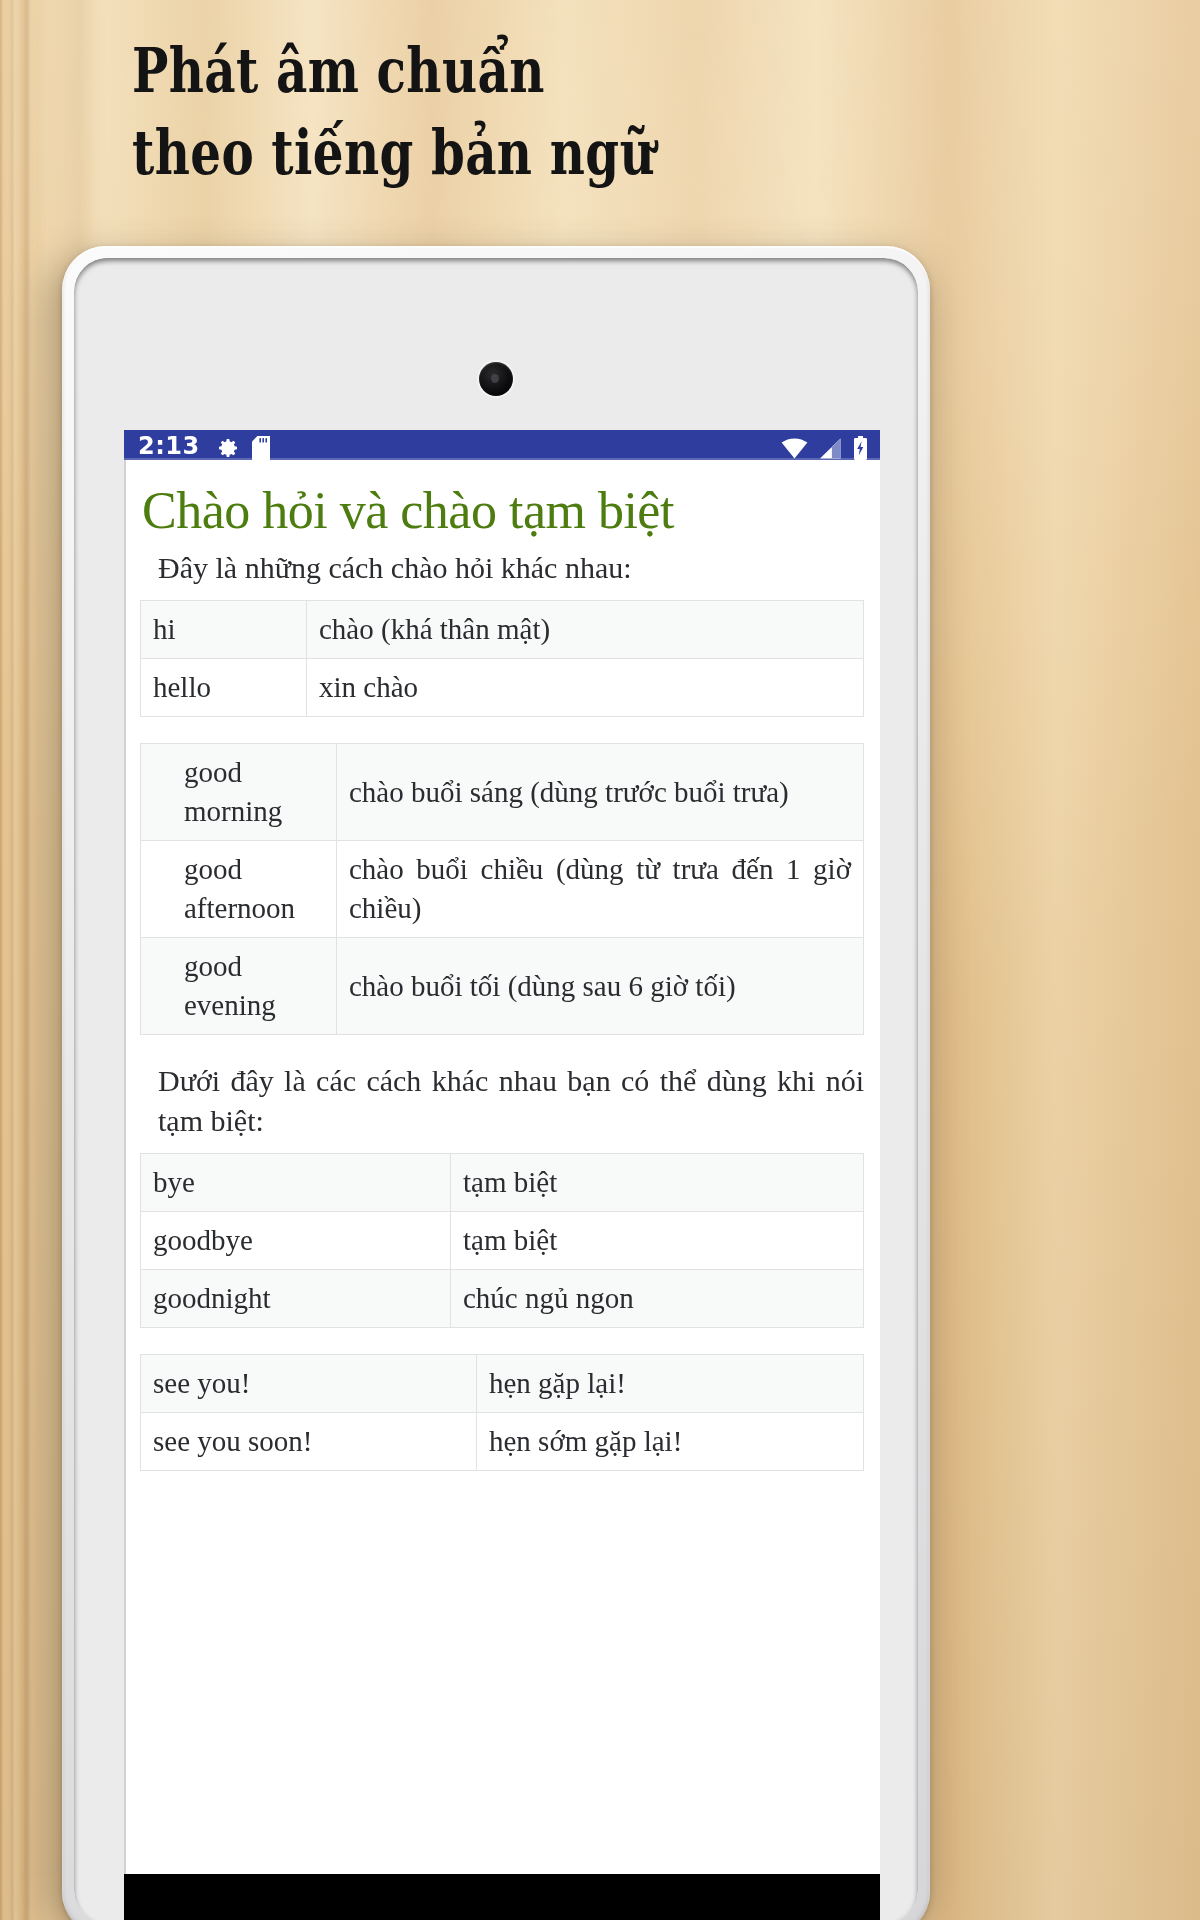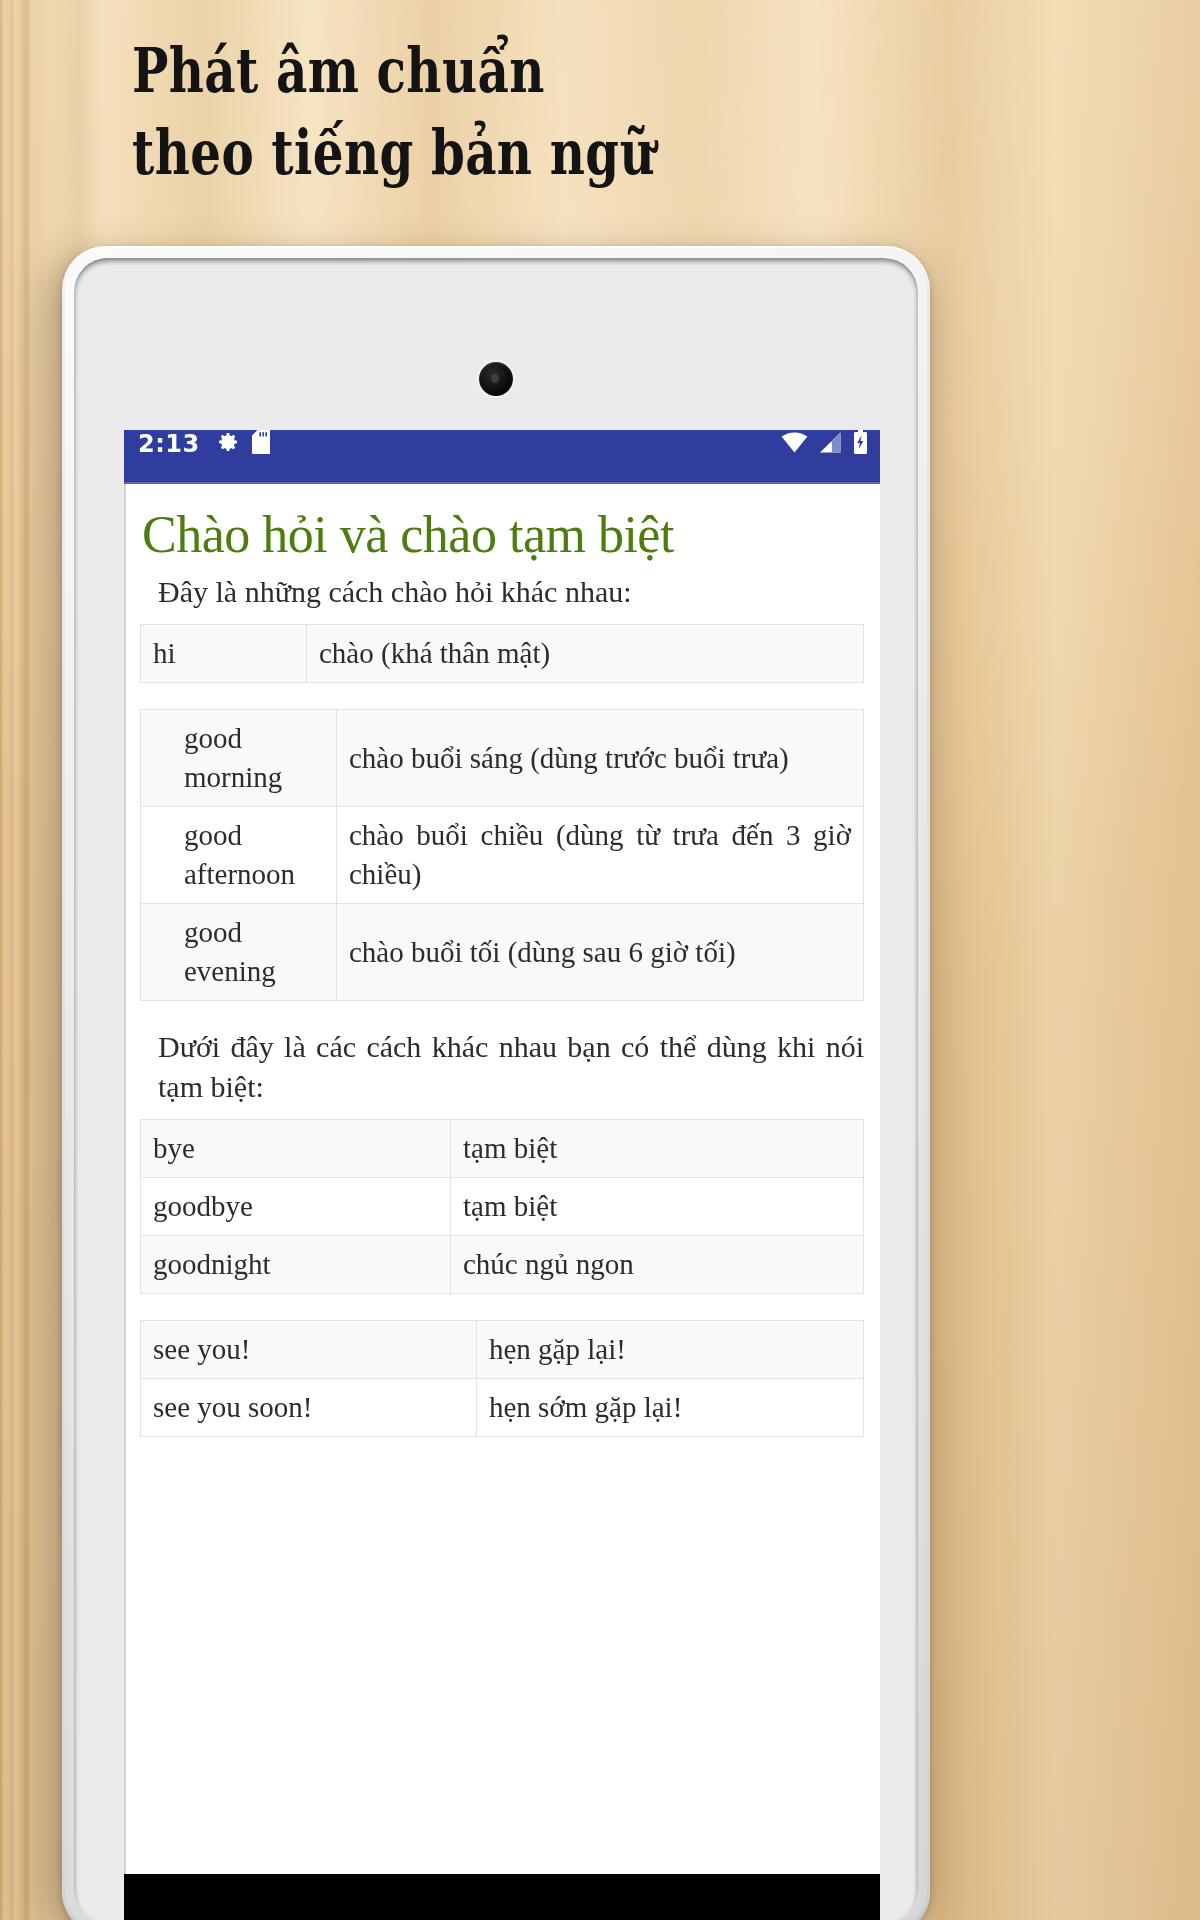--- a/index.html
+++ b/index.html
@@ -139,24 +139,24 @@
     left: 50px;
     top: 172px;
     width: 756px;
     height: 1500px;
     background: #ffffff;
     overflow: hidden;
     z-index: 6;
   }
 
   #statusbar {
-    height: 54px;
+    height: 30px;
     background: #2f3e9e;
     display: flex;
-    align-items: flex-start;
+    align-items: flex-end;
     padding: 0 12px 0 14px;
     color: #ffffff;
     position: relative;
   }
   #statusbar::after {
     content: "";
     position: absolute;
     left: 0; right: 0; bottom: 0;
     height: 2px;
     background: rgba(255,255,255,0.22);
@@ -302,32 +302,36 @@
         <h1 id="page-title">Chào hỏi và chào tạm biệt</h1>
 
         <p class="para">Đây là những cách chào hỏi khác nhau:</p>
 
         <table class="vt w-narrow">
           <tbody>
             <tr>
               <td class="en">hi</td>
               <td class="vi">chào (khá thân mật)</td>
             </tr>
+            <tr>
+              <td class="en">hello</td>
+              <td class="vi">xin chào</td>
+            </tr>
           </tbody>
         </table>
 
         <table class="vt w-mid">
           <tbody>
             <tr>
               <td class="en">good morning</td>
               <td class="vi justify">chào buổi sáng (dùng trước buổi trưa)</td>
             </tr>
             <tr>
               <td class="en">good afternoon</td>
-              <td class="vi justify">chào buổi chiều (dùng từ trưa đến 3 giờ chiều)</td>
+              <td class="vi justify">chào buổi chiều (dùng từ trưa đến 1 giờ chiều)</td>
             </tr>
             <tr>
               <td class="en">good evening</td>
               <td class="vi">chào buổi tối (dùng sau 6 giờ tối)</td>
             </tr>
           </tbody>
         </table>
 
         <p class="para justify">Dưới đây là các cách khác nhau bạn có thể dùng khi nói tạm biệt:</p>
 

